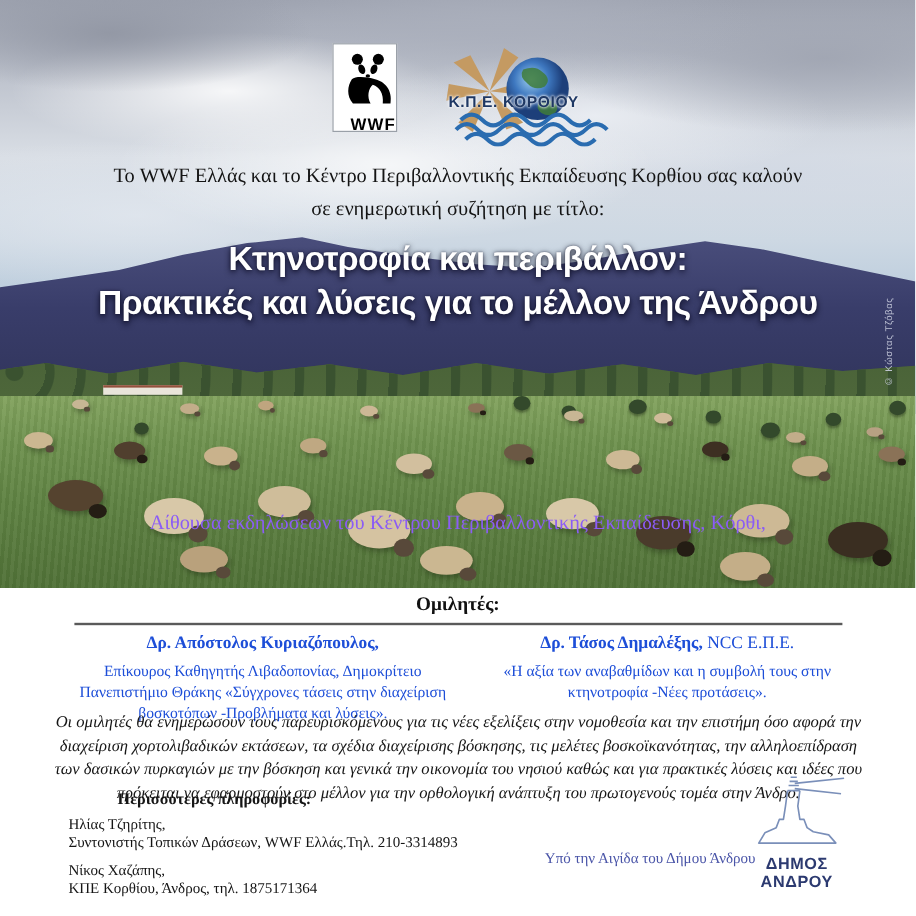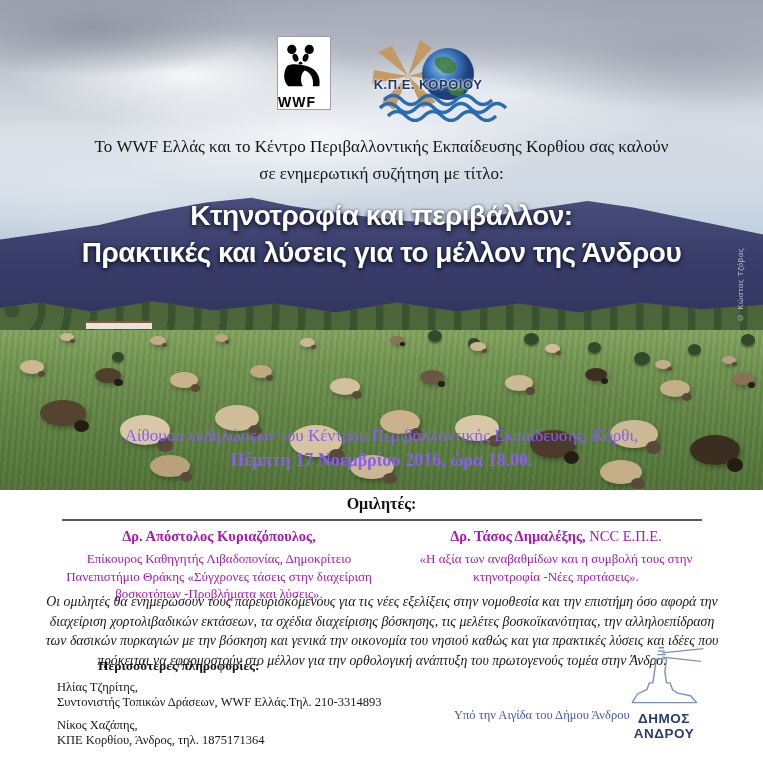--- a/index.html
+++ b/index.html
@@ -43,38 +43,38 @@
     letter-spacing:-0.5px;text-shadow:0 2px 5px rgba(5,5,25,.85),0 0 2px rgba(5,5,25,.5);}
   .credit{position:absolute;left:736px;top:222px;height:100px;color:#ccd0e0;font-size:8px;
     font-family:"Liberation Sans",sans-serif;writing-mode:vertical-rl;transform:rotate(180deg);
     letter-spacing:.5px;opacity:.9;}
   .venue{position:absolute;top:423px;left:0;right:0;text-align:center;color:#8b5cf6;
     font-size:17px;line-height:25px;}
   .venue .bold{font-weight:bold;font-size:18px;}
   
   .spk-head{position:absolute;top:495px;left:0;right:0;text-align:center;font-weight:bold;font-size:16px;color:#111;}
   .spk-rule{position:absolute;top:519px;left:62px;width:640px;border-top:2px solid #5a5a5a;}
-  .col{position:absolute;top:528px;text-align:center;color:#a21caf;}
+  .col{position:absolute;top:528px;text-align:center;color:#1d4ed8;}
   .col .name{font-size:14.5px;font-weight:bold;margin-bottom:5px;}
   .col .desc{font-size:13px;line-height:17.5px;}
   .col-left{left:56px;width:326px;}
   .col-right{left:392px;width:328px;}
   .descpar{position:absolute;top:592px;left:40px;width:684px;text-align:center;font-style:italic;
     font-size:13.8px;line-height:19.5px;color:#161616;}
   .contact{position:absolute;top:658px;left:57px;color:#151515;}
   .contact .chead{font-weight:bold;font-size:13.5px;margin-bottom:6px;margin-left:41px;}
   .contact .cline{font-size:12.5px;line-height:15px;}
   .contact .grp2{margin-top:8px;}
   .aegis{position:absolute;top:708px;left:454px;font-size:12.5px;color:#4a55a8;}
   .andros{position:absolute;top:646px;left:610px;width:108px;text-align:center;}
   .andros .mname{font-family:"Liberation Sans",sans-serif;font-weight:700;font-size:13.5px;
     color:#2c3a70;letter-spacing:.5px;margin-top:1px;}
   
   .wwf-box{position:absolute;top:36px;left:277px;width:54px;height:74px;background:#fff;
-    border:1px solid #9aa0a8;box-sizing:border-box;text-align:left;}
+    border:1px solid #9aa0a8;box-sizing:border-box;text-align:right;}
   .wwf-label{font-family:"Liberation Sans",sans-serif;font-weight:700;font-size:14px;color:#000;
     letter-spacing:1px;line-height:14px;}
   .kpe{position:absolute;top:40px;left:344px;width:168px;height:82px;}
   .kpe-label{position:absolute;top:37px;left:0;width:100%;text-align:center;
     font-family:"Liberation Sans",sans-serif;font-weight:700;font-size:13px;color:#1f3864;
     text-shadow:0 0 3px #fff,0 0 2px #fff;letter-spacing:.5px;}
 </style>
 </head>
 <body>
 
@@ -180,21 +180,20 @@
 
   <div class="title">
     <div>Κτηνοτροφία και περιβάλλον:</div>
     <div>Πρακτικές και λύσεις για το μέλλον της Άνδρου</div>
   </div>
 
   <div class="credit">© Κώστας Τζόβας</div>
 
   <div class="venue">
     <div>Αίθουσα εκδηλώσεων του Κέντρου Περιβαλλοντικής Εκπαίδευσης, Κόρθι,</div>
-    <div class="bold">Πέμπτη  17 Νοεμβρίου 2016, ώρα 18.00.</div>
   </div>
 
   <div class="spk-head">Ομιλητές:</div>
   <div class="spk-rule"></div>
 
   <div class="col col-left">
     <div class="name">Δρ. Απόστολος Κυριαζόπουλος,</div>
     <div class="desc">Επίκουρος Καθηγητής Λιβαδοπονίας, Δημοκρίτειο Πανεπιστήμιο Θράκης «Σύγχρονες τάσεις στην διαχείριση βοσκοτόπων -Προβλήματα και λύσεις».</div>
   </div>
   <div class="col col-right">

